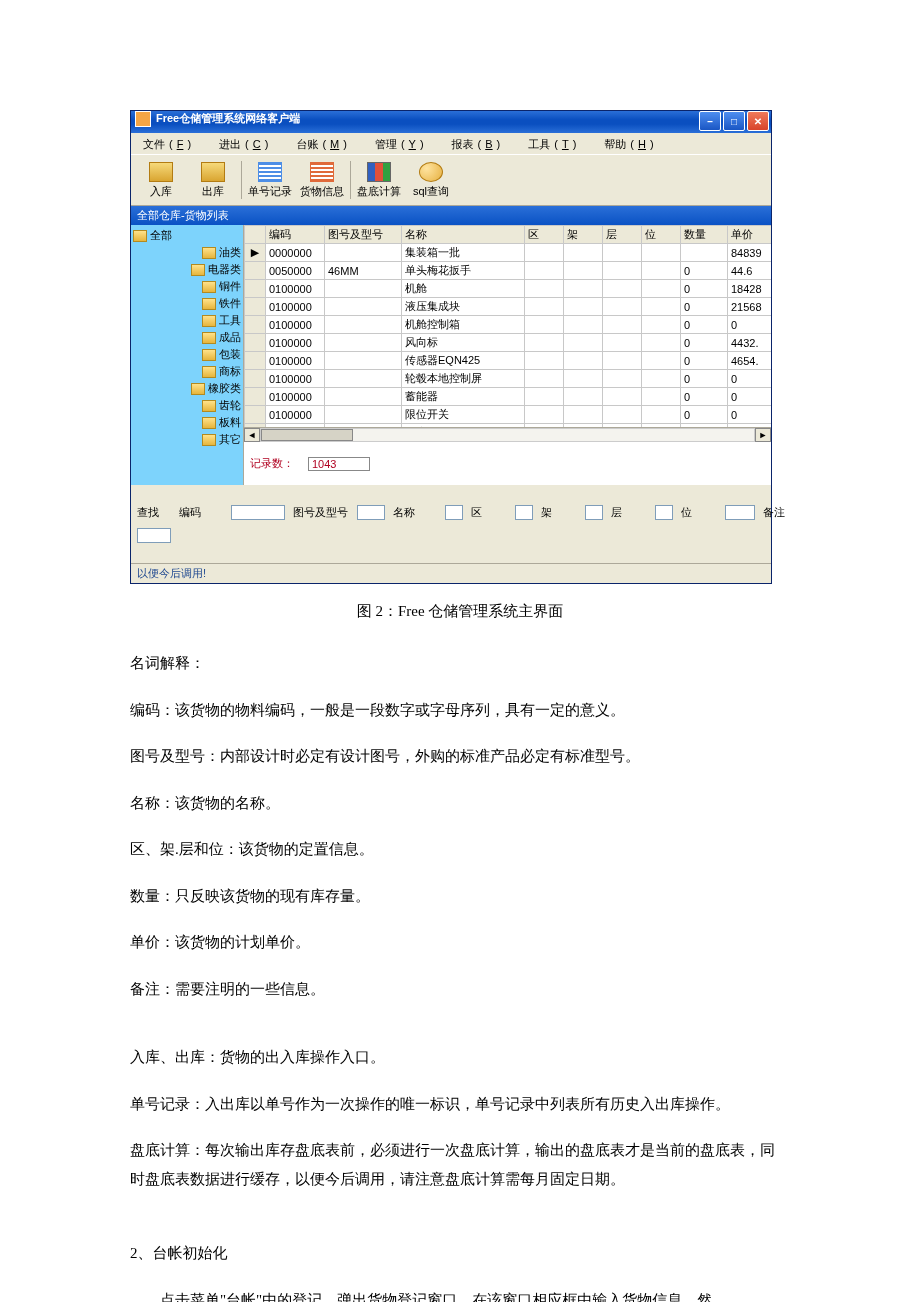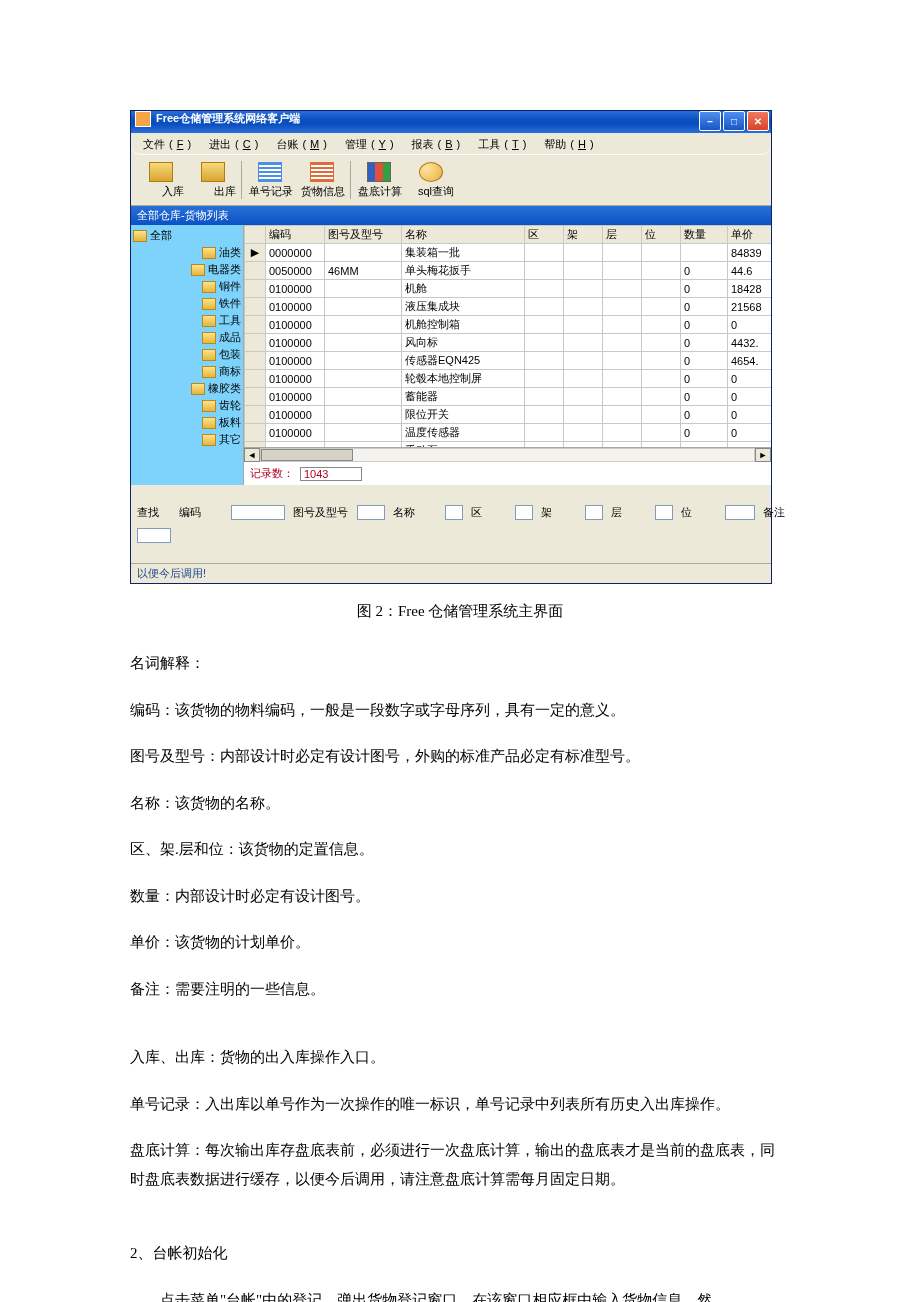--- a/index.html
+++ b/index.html
@@ -53,23 +53,22 @@
     color: #fff;
     font-weight: bold;
     font-size: 10px;
     display: flex; align-items: center; justify-content: center;
   }
   .win-btn.close { background: linear-gradient(#f07a5a, #d8432a); }
   .menubar {
     background: #ece9d8;
     padding: 2px 4px 0;
     border-bottom: 1px solid #fff;
-    display: flex; gap: 6px;
-    font-size: 11px;
-    border-radius: 10px;
+    display: flex; gap: 16px;
+    font-size: 11px;
   }
   .menubar span { padding: 2px 4px; }
   .menubar .mn-letter { text-decoration: underline; }
   .toolbar {
     padding: 4px 4px;
     display: flex;
     gap: 0;
     border-bottom: 1px solid #aca899;
   }
   .tbtn {
@@ -77,21 +76,21 @@
     text-align: center;
     padding: 2px 2px 1px;
     border: 1px solid transparent;
     font-size: 11px;
   }
   .tbtn .ticon {
     display: block;
     margin: 0 auto 2px;
     width: 22px; height: 18px;
   }
-  .tbtn .lbl { display: block; white-space: nowrap; text-align: right; }
+  .tbtn .lbl { display: block; white-space: nowrap; }
   .sep { width:1px; background:#aca899; margin:2px 2px; }
   
   .ico-in  { background: linear-gradient(#f6d97a, #d9a531); border:1px solid #b37c12; }
   .ico-out { background: linear-gradient(#f6d97a, #d9a531); border:1px solid #b37c12; }
   .ico-list{ background: repeating-linear-gradient(#4d8ee6 0 2px, #fff 2px 4px); border:1px solid #4d8ee6; }
   .ico-list2{ background: repeating-linear-gradient(#e06a3a 0 2px, #fff 2px 4px); border:1px solid #e06a3a; }
   .ico-bar { background: linear-gradient(90deg,#3060c0 0 33%,#e0503a 33% 66%,#30a040 66%); border:1px solid #666;}
   .ico-sql { background: radial-gradient(circle at 30% 30%, #ffe4a0, #e6b040); border-radius:50%; border:1px solid #b37c12;}
   .listtitle {
     background: linear-gradient(#2a6fd8, #0a52c4);
@@ -153,21 +152,21 @@
     background: #ece9d8;
     border-top: 1px solid #aca899;
     display:flex; align-items:center;
   }
   .hscroll .arrow {
     width:14px; height:12px; background:#ece9d8; border:1px solid #888;
     font-size:9px; display:flex; align-items:center; justify-content:center;
   }
   .hscroll .track { flex:1; background:#f4f3ee; height:12px; border:1px solid #ccc; display:flex; }
   .hscroll .thumb { width:90px; background:#d6d3c6; border:1px solid #888; }
-  .rec-count { padding: 4px 6px; font-size:11px; color:#b00020; display:flex; gap:6px; align-items:center;}
+  .rec-count { padding: 14px 6px; font-size:11px; color:#b00020; display:flex; gap:14px; align-items:center;}
   .rec-count .box { display:inline-block; width:54px; border:1px solid #888; background:#fff; padding:0 3px; color:#b00020;}
   .searchbar {
     padding: 20px 6px;
     display: grid;
     grid-template-columns: 34px 44px 54px 56px 28px 44px 18px 36px 18px 36px 18px 36px 18px 36px 30px 56px;
     gap: 8px;
     align-items: center;
     font-size: 11px;
   }
   .searchbar .lab { white-space:nowrap; }
@@ -527,21 +526,21 @@
   </div>
 
   <div class="caption">图 2：Free 仓储管理系统主界面</div>
 
   <div class="doc">
     <p>名词解释：</p>
     <p>编码：该货物的物料编码，一般是一段数字或字母序列，具有一定的意义。</p>
     <p>图号及型号：内部设计时必定有设计图号，外购的标准产品必定有标准型号。</p>
     <p>名称：该货物的名称。</p>
     <p>区、架.层和位：该货物的定置信息。</p>
-    <p>数量：内部设计时必定有设计图号。</p>
+    <p>数量：只反映该货物的现有库存量。</p>
     <p>单价：该货物的计划单价。</p>
     <p>备注：需要注明的一些信息。</p>
 
     <p style="margin-top:40px">入库、出库：货物的出入库操作入口。</p>
     <p>单号记录：入出库以单号作为一次操作的唯一标识，单号记录中列表所有历史入出库操作。</p>
     <p>盘底计算：每次输出库存盘底表前，必须进行一次盘底计算，输出的盘底表才是当前的盘底表，同时盘底表数据进行缓存，以便今后调用，请注意盘底计算需每月固定日期。</p>
 
     <p class="section-head">2、台帐初始化</p>
     <p class="indent-p">点击菜单"台帐"中的登记，弹出货物登记窗口，在该窗口相应框中输入货物信息，然</p>
   </div>

